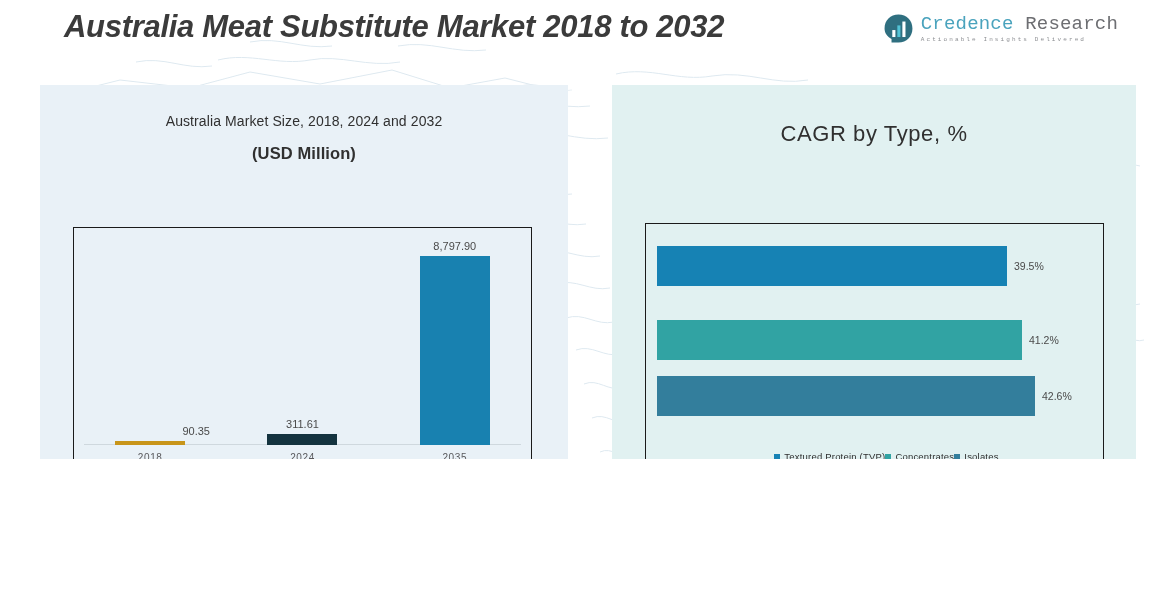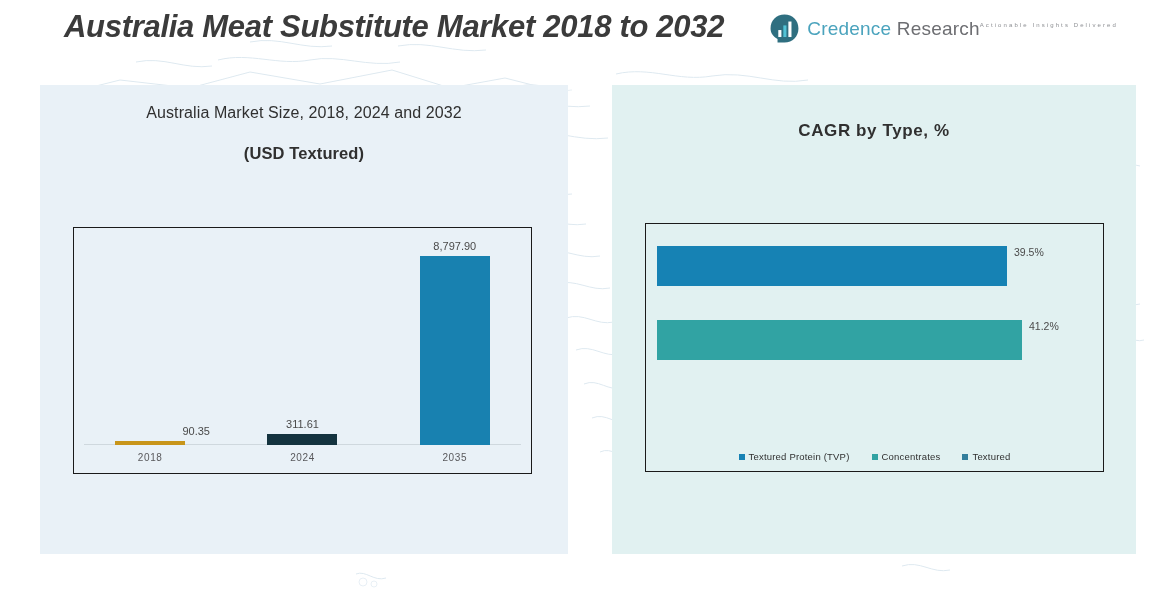--- a/index.html
+++ b/index.html
@@ -6,21 +6,21 @@
     margin: 0;
     padding: 0;
     background: #ffffff;
   }
   body {
     font-family: "Liberation Sans", sans-serif;
   }
   #page {
     position: relative;
     width: 1176px;
-    height: 603px;
+    height: 459px;
     background: #ffffff;
     overflow: hidden;
   }
   
   #worldmap {
     position: absolute;
     left: 0; top: 0;
     width: 1176px;
     height: 603px;
     opacity: 0.55;
@@ -53,22 +53,23 @@
     align-items: center;
     gap: 7px;
   }
   #logo-mark {
     width: 31px;
     height: 31px;
     flex: none;
   }
   #logo-text {
     display: flex;
-    flex-direction: row;
+    flex-direction: column;
     line-height: 1;
+    font-family: Liberation Mono, monospace;
   }
   #logo-name {
     font-size: 19px;
     color: #4aa3bd;
     letter-spacing: 0.2px;
     white-space: nowrap;
   }
   #logo-name .second { color: #6d6e72; }
   #logo-tagline {
     font-size: 6px;
@@ -94,34 +95,34 @@
     background: #e1f1f1;
   }
   .panel-title {
     position: absolute;
     left: 0;
     width: 100%;
     text-align: center;
     color: #303030;
   }
   #left-title-1 {
-    top: 19px;
-    font-size: 16px;
+    top: 28px;
+    font-size: 14px;
     letter-spacing: 0.1px;
   }
   #left-title-2 {
     top: 59px;
     font-size: 16.5px;
     font-weight: bold;
     letter-spacing: 0.1px;
   }
   #right-title {
     top: 36px;
-    font-size: 17px;
-    font-weight: bold;
+    font-size: 22px;
+    font-weight: normal;
     letter-spacing: 0.6px;
   }
   
   .plotbox {
     position: absolute;
     border: 1px solid #1a1a1a;
     background: transparent;
   }
   #left-plot {
     left: 33px;
@@ -186,44 +187,43 @@
   }
   .vtick.t0 { left: 0%; }
   .vtick.t1 { left: 33.33%; }
   .vtick.t2 { left: 66.66%; }
   
   .hbar-row {
     position: absolute;
     left: 11px;
     height: 40px;
     display: flex;
-    align-items: flex-start;
+    align-items: center;
   }
   .hbar-row.r0 { top: 22px; }
   .hbar-row.r1 { top: 96px; }
   .hbar-row.r2 { top: 152px; }
   .hbar {
     height: 40px;
     background: #1682b4;
   }
   .hbar-value {
     font-size: 10.5px;
     color: #4a4a4a;
     margin-left: 7px;
     white-space: nowrap;
   }
   #right-legend {
     position: absolute;
-    left: 0;
+    left: 12px;
     bottom: 9px;
     width: 100%;
     display: flex;
     justify-content: center;
     align-items: flex-end;
-    gap: 22px;
   }
   .legend-item {
     display: flex;
     align-items: center;
     gap: 4px;
     font-size: 9.5px;
     color: #303030;
     letter-spacing: 0.2px;
     white-space: nowrap;
   }
@@ -339,21 +339,21 @@
         <div id="logo-name"><span>Credence</span>
           <span class="second">Research</span>
         </div>
         <div id="logo-tagline">Actionable Insights Delivered</div>
       </div>
     </div>
   </div>
 
   <div class="panel" id="panel-left">
     <div class="panel-title" id="left-title-1">Australia Market Size, 2018, 2024 and 2032</div>
-    <div class="panel-title" id="left-title-2">(USD Textured)</div>
+    <div class="panel-title" id="left-title-2">(USD Million)</div>
 
     <div class="plotbox" id="left-plot">
       <div id="left-bars">
         <div id="left-axis"></div>
 
         <div class="vbar-group g0">
           <div class="vbar" style="height: 4px; background: rgb(200, 149, 26);"></div>
           <div class="vbar-value" style="bottom: 8px; margin-left: 46px;">90.35</div>
         </div>
         <div class="vbar-group g1">
@@ -377,31 +377,35 @@
 
     <div class="plotbox" id="right-plot">
       <div class="hbar-row r0">
         <div class="hbar" style="width: 350px; background: rgb(22, 130, 180);"></div>
         <div class="hbar-value">39.5%</div>
       </div>
       <div class="hbar-row r1">
         <div class="hbar" style="width: 365px; background: rgb(49, 163, 163);"></div>
         <div class="hbar-value">41.2%</div>
       </div>
+      <div class="hbar-row r2">
+        <div class="hbar" style="width: 378px; background: rgb(51, 126, 156);"></div>
+        <div class="hbar-value">42.6%</div>
+      </div>
 
       <div id="right-legend">
         <div class="legend-item">
           <span class="legend-swatch" style="background: rgb(22, 130, 180);"></span>
           <span>Textured Protein (TVP)</span>
         </div>
         <div class="legend-item">
           <span class="legend-swatch" style="background: rgb(49, 163, 163);"></span>
           <span>Concentrates</span>
         </div>
         <div class="legend-item">
           <span class="legend-swatch" style="background: rgb(51, 126, 156);"></span>
-          <span>Textured</span>
+          <span>Isolates</span>
         </div>
       </div>
     </div>
   </div>
 
 </div>
 
 </body></html>

